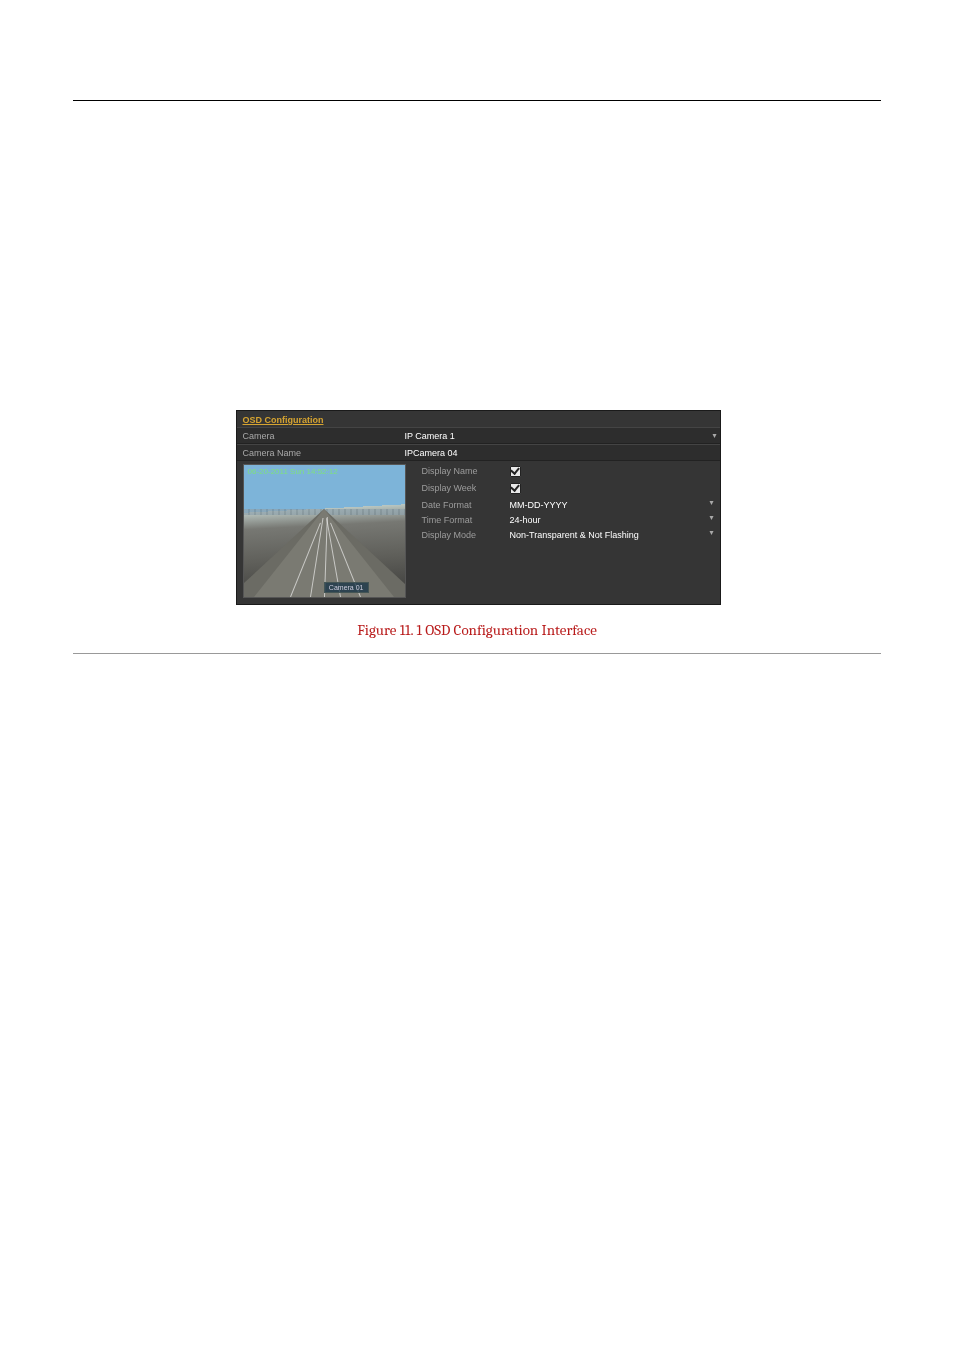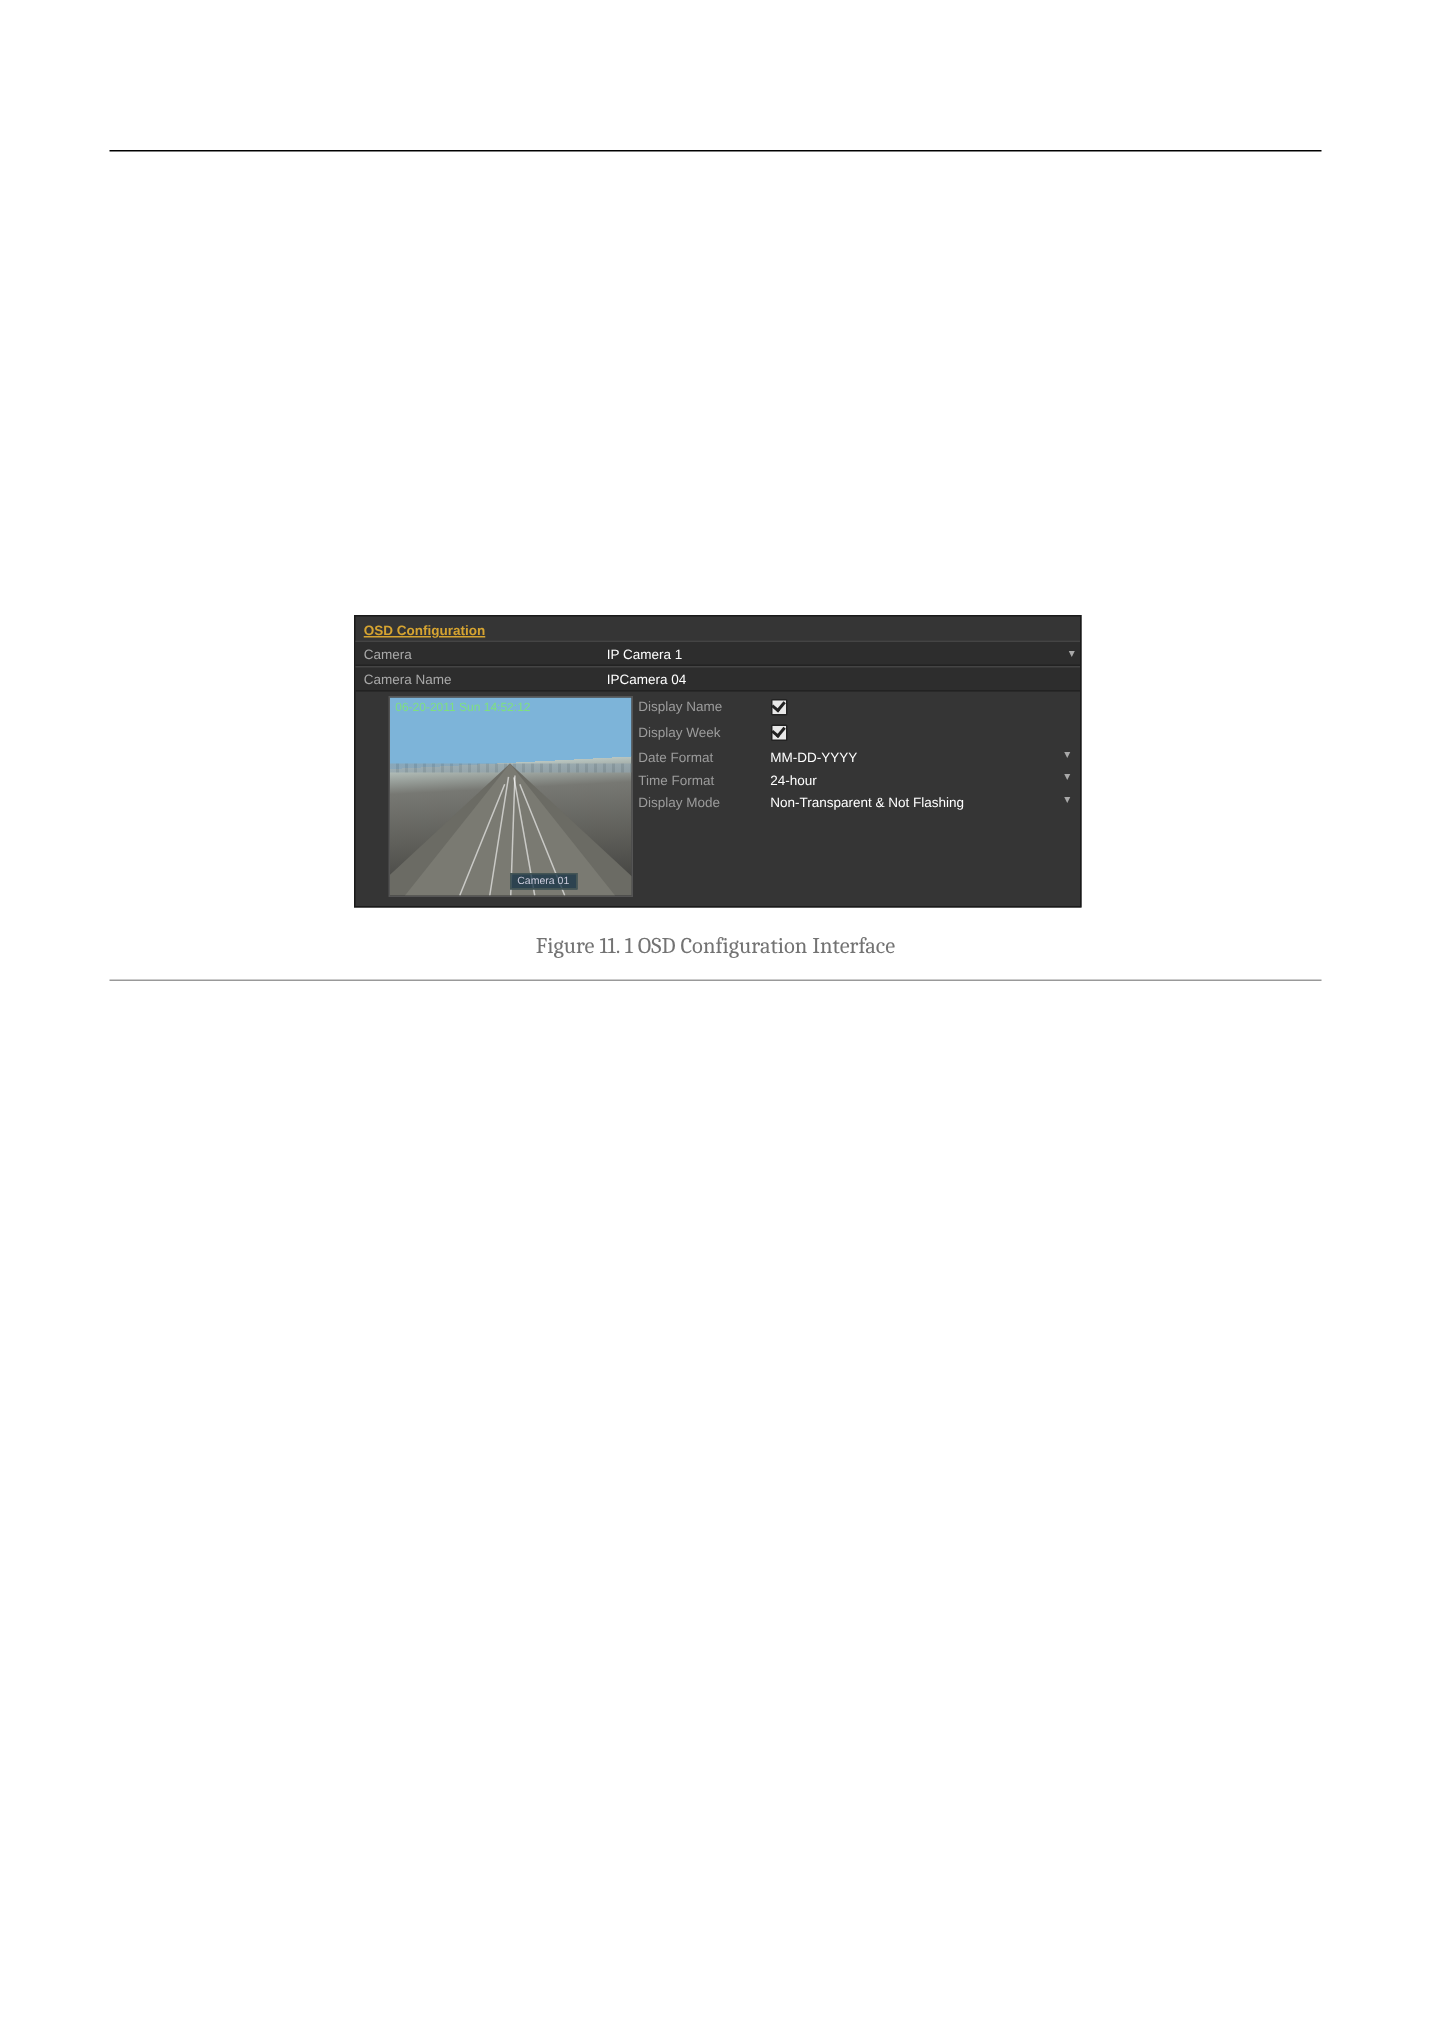--- a/index.html
+++ b/index.html
@@ -10,21 +10,21 @@
   .screenshot-wrap{margin:309px auto 0 auto;width:483px;}
 
   
   .ui{width:483px;background:#353535;border:1px solid #1a1a1a;font-family:Arial,Helvetica,sans-serif;font-size:9px;color:#c8c8c8;margin-top:17px;}
   .ui .title{color:#d6a431;text-decoration:underline;font-size:9px;padding:4px 6px 2px 6px;font-weight:bold;}
   .ui .row{display:flex;align-items:center;min-height:15px;gap:32px;}
   .ui .hdrrow{background:#2d2d2d;border-top:1px solid #444;border-bottom:1px solid #222;}
   .ui .lab{width:118px;padding:2px 6px;color:#a9a9a9;}
   .ui .val{flex:1;padding:2px 6px;color:#fff;}
   .ui .dd{width:10px;color:#a9a9a9;padding-right:3px;text-align:right;font-size:8px;}
-  .ui .body{display:flex;padding:3px 4px 6px 22px;gap:0;}
+  .ui .body{display:flex;padding:3px 4px 6px 6px;gap:12px;}
 
   
   .preview{width:161px;height:132px;position:relative;overflow:hidden;border:1px solid #555;
     background:
       linear-gradient(177deg,#7db4d9 0%,#7db4d9 34%,#b9c6c1 34%,#777873 46%,#5f5f5a 70%,#3c3c3a 100%);}
   .buildings{position:absolute;left:0;right:0;top:44px;height:6px;
     background:repeating-linear-gradient(90deg,#8fa2ac 0 4px,#7b8e98 4px 6px);opacity:.7;}
   .road{position:absolute;bottom:0;left:50%;transform:translateX(-50%);width:0;height:0;
     border-left:95px solid transparent;border-right:95px solid transparent;border-bottom:88px solid #6b6b64;}
   .road2{position:absolute;bottom:0;left:50%;transform:translateX(-50%);width:0;height:0;
@@ -39,21 +39,21 @@
   .preview .camtag{position:absolute;bottom:4px;right:36px;background:rgba(20,50,70,.75);color:#ccd;font-size:7px;padding:1px 4px;border:1px solid #455;}
 
   .settings{flex:1;}
   .srow{display:flex;align-items:flex-start;min-height:15px;}
   .srow .slab{width:80px;padding:2px 4px;color:#9c9c9c;font-size:9px;}
   .srow .sval{flex:1;padding:2px 4px;color:#fff;font-size:9px;}
   .srow .sdd{width:10px;color:#a9a9a9;text-align:right;padding-right:2px;font-size:8px;}
   .chk{display:inline-block;width:9px;height:9px;background:#e8e8e8;border:1px solid #222;border-radius:1px;position:relative;}
   .chk.on::after{content:"";position:absolute;left:1px;top:-1px;width:4px;height:6px;border:solid #222;border-width:0 2px 2px 0;transform:rotate(40deg);}
 
-  .caption{width:100%;text-align:center;margin-top:16px;font-size:15px;color:#737373;}
+  .caption{width:100%;text-align:center;margin-top:16px;font-size:15px;color:#b91c1c;}
   .hr2{border-top:1.5px solid #999;margin:14px 73px 0 73px;}
 </style>
 </head>
 <body>
 
 <div class="page">
   <div class="topline"></div>
 
   <div class="screenshot-wrap">
     <div class="ui">

